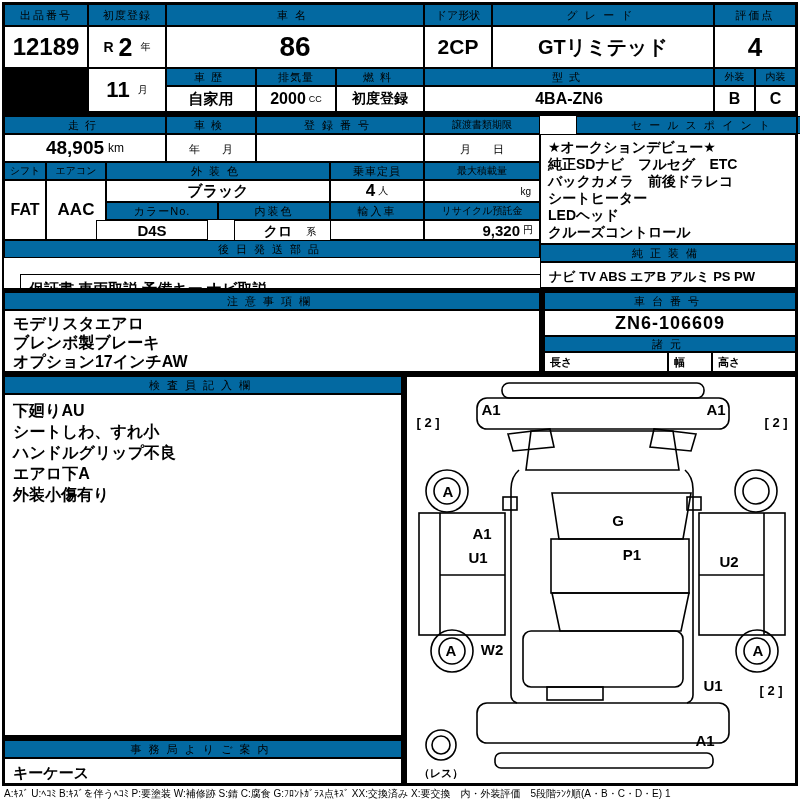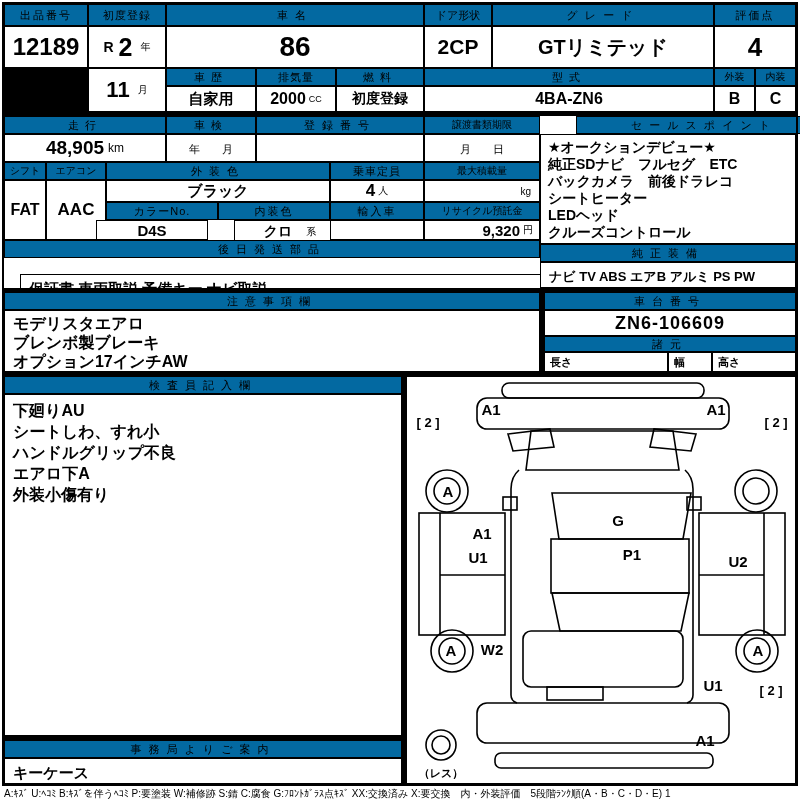--- a/index.html
+++ b/index.html
@@ -216,21 +216,21 @@
     </svg>
     <div class="mk" style="left:84px;top:32px;">A1</div>
     <div class="mk" style="left:309px;top:32px;">A1</div>
     <div class="mk bk" style="left:21px;top:45px;">[ 2 ]</div>
     <div class="mk bk" style="left:369px;top:45px;">[ 2 ]</div>
     <div class="mk" style="left:41px;top:114px;">A</div>
     <div class="mk" style="left:75px;top:156px;">A1</div>
     <div class="mk" style="left:211px;top:143px;">G</div>
     <div class="mk" style="left:71px;top:180px;">U1</div>
     <div class="mk" style="left:225px;top:177px;">P1</div>
-    <div class="mk" style="left:331px;top:184px;">U2</div>
+    <div class="mk" style="left:322px;top:184px;">U2</div>
     <div class="mk" style="left:44px;top:273px;">A</div>
     <div class="mk" style="left:85px;top:272px;">W2</div>
     <div class="mk" style="left:351px;top:273px;">A</div>
     <div class="mk" style="left:306px;top:308px;">U1</div>
     <div class="mk bk" style="left:364px;top:313px;">[ 2 ]</div>
     <div class="mk" style="left:298px;top:363px;">A1</div>
     <div class="mk ls" style="left:34px;top:396px;">（レス）</div>
   </div>
 
   <div class="outline" style="left:2px;top:2px;width:796px;height:112px;"></div>

